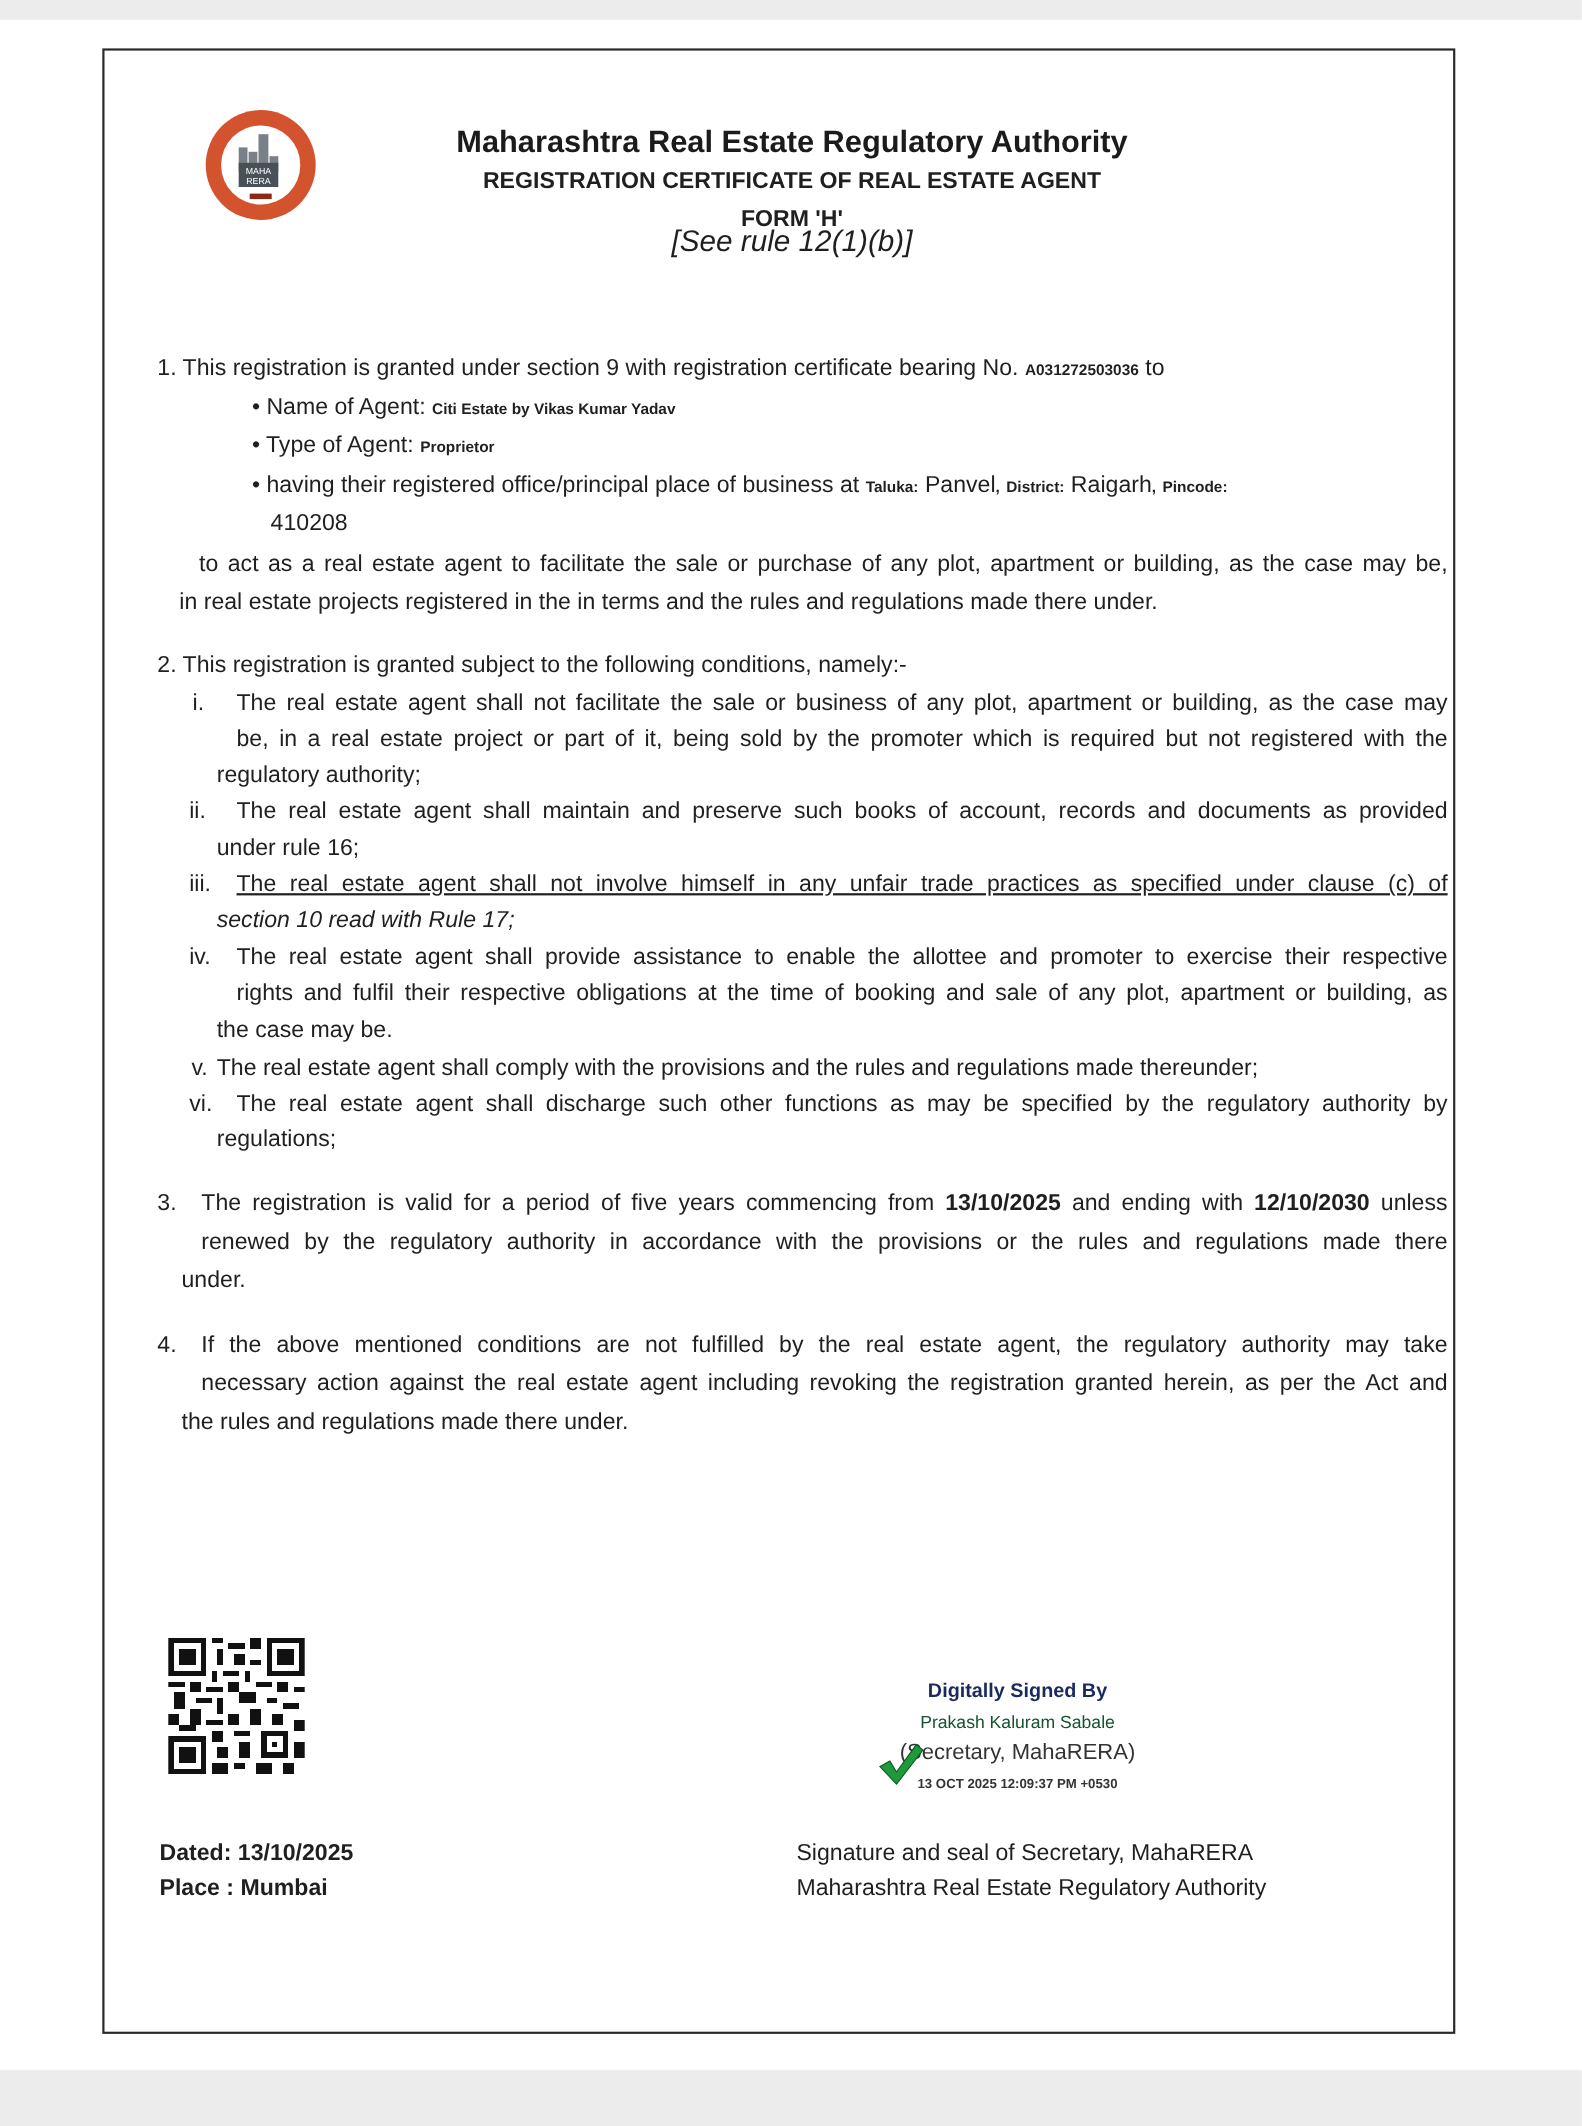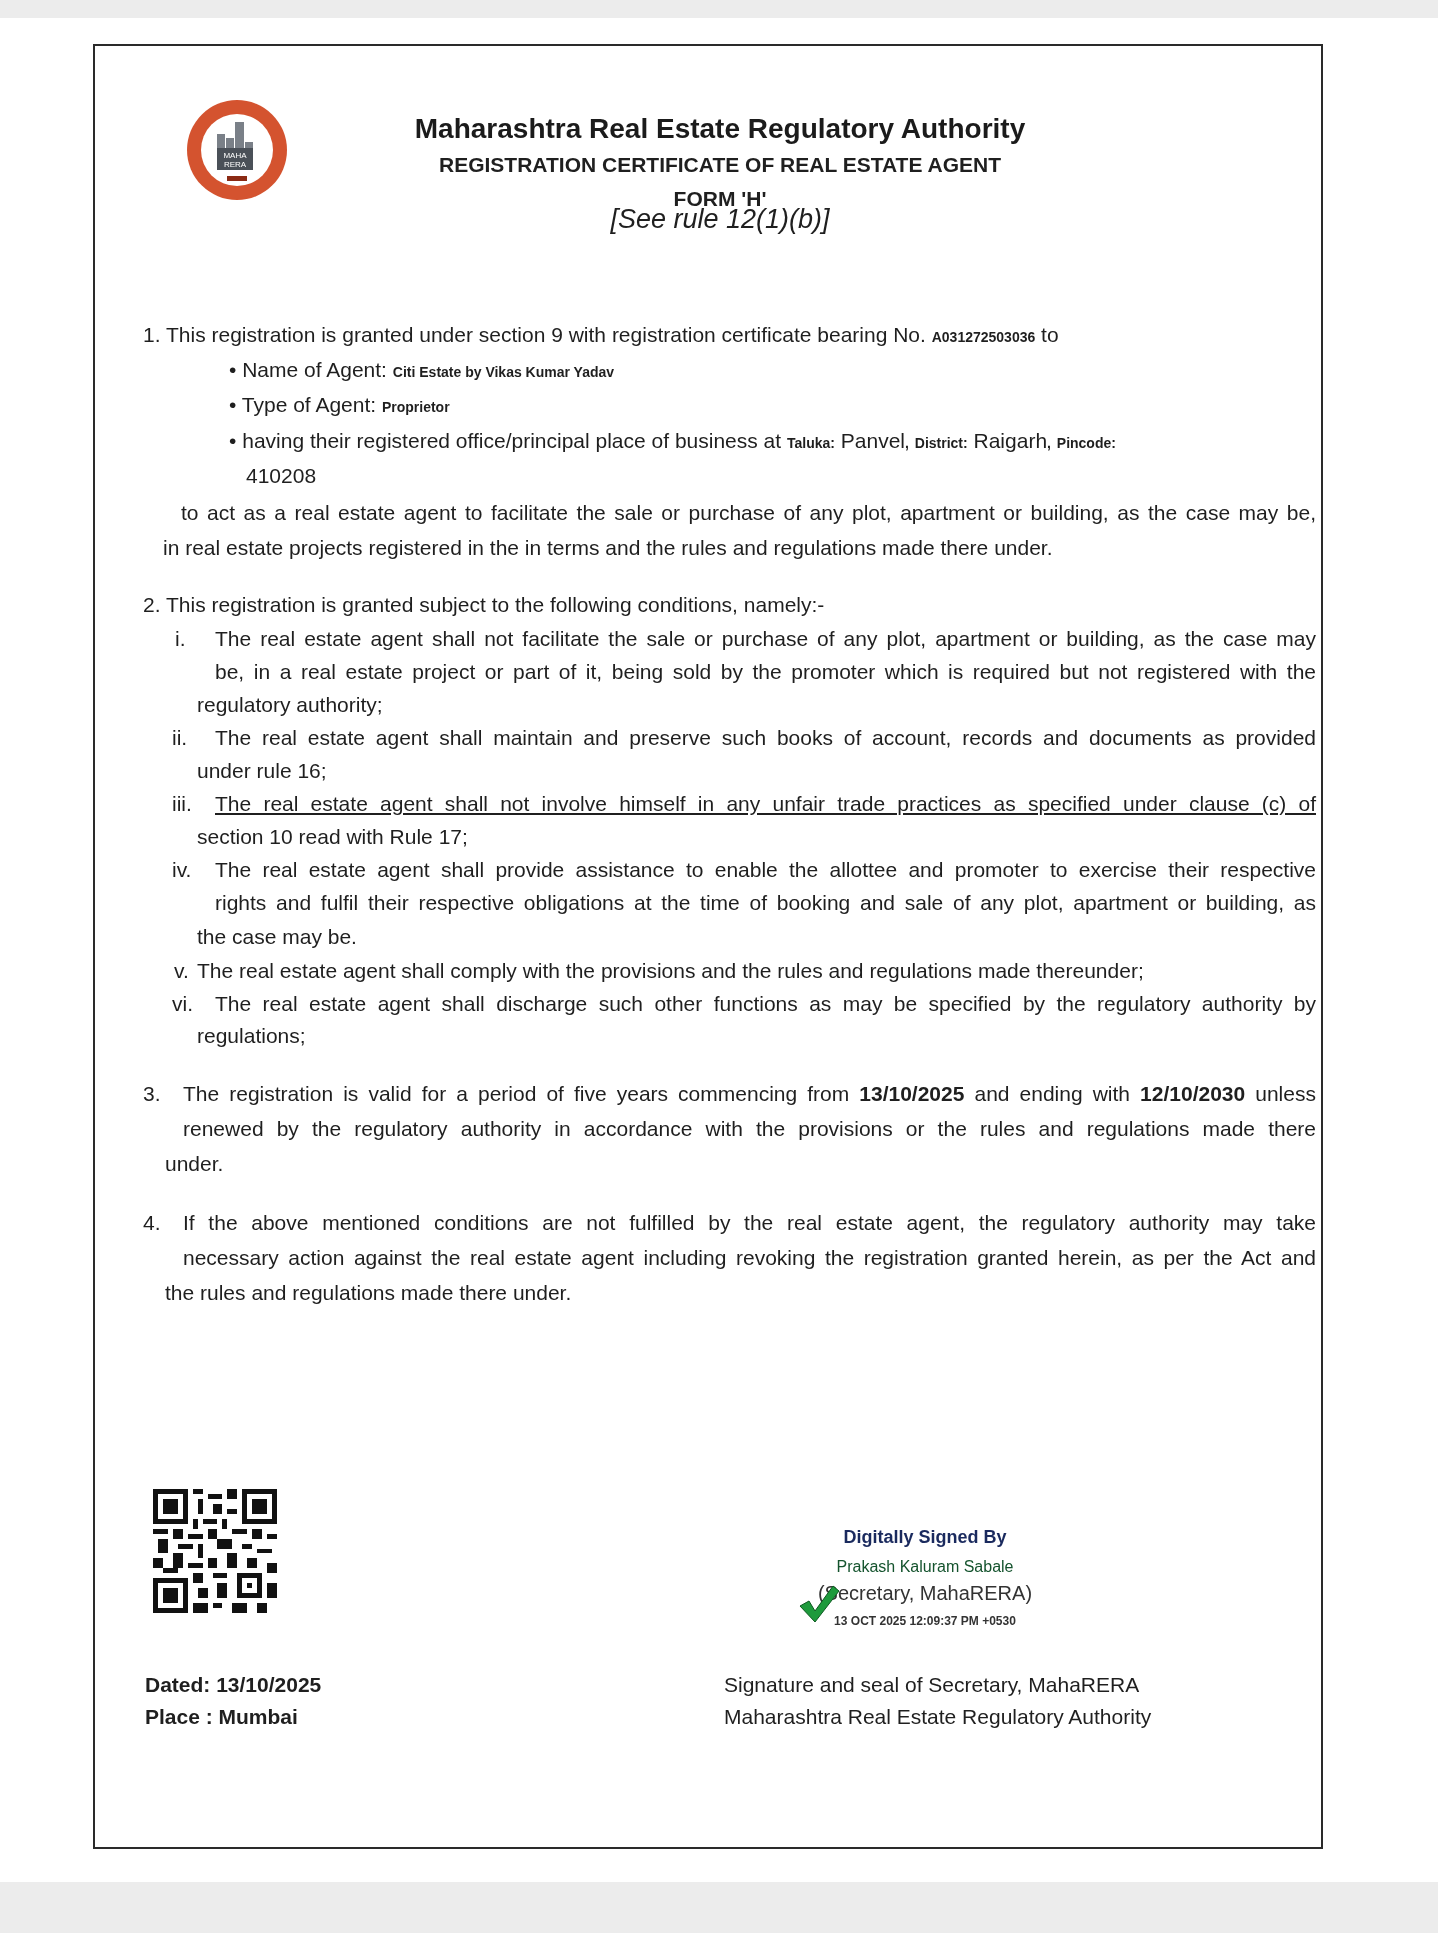--- a/index.html
+++ b/index.html
@@ -93,31 +93,31 @@
 <div class="ln" style="left:163px; top:535px;">in real estate projects registered in the  in terms and the rules and regulations made there under.</div>
 
 <div class="ln" style="left:143px; top:592px;">
   <span>2.</span>
   <span>This registration is granted subject to the following conditions, namely:-</span>
 </div>
 
 <div>
 
   <div class="ln" style="left:175px; top:626px;">i.</div>
-  <div class="ln just" style="left:197px; top:626px; width:1101px;">The real estate agent shall not facilitate the sale or purchase of any plot, apartment or building, as the case may</div>
+  <div class="ln just" style="left:197px; top:626px; width:1101px;">The real estate agent shall not facilitate the sale or business of any plot, apartment or building, as the case may</div>
   <div class="ln just" style="left:197px; top:659px; width:1101px;">be, in a real estate project or part of it, being sold by the promoter which is required but not registered with the</div>
   <div class="ln" style="left:197px; top:692px;">regulatory authority;</div>
 
   <div class="ln" style="left:172px; top:725px;">ii.</div>
   <div class="ln just" style="left:197px; top:725px; width:1101px;">The real estate agent shall maintain and preserve such books of account, records and documents as provided</div>
   <div class="ln" style="left:197px; top:758px;">under rule 16;</div>
 
   <div class="ln" style="left:172px; top:791px;">iii.</div>
   <div class="ln just" style="left:197px; top:791px; width:1101px;text-decoration:underline;">The real estate agent shall not involve himself in any unfair trade practices as specified under clause (c) of</div>
-  <div class="ln" style="left:197px; top:824px;">section 10 read with Rule 17;</div>
+  <div class="ln" style="left:197px; top:824px;font-style:italic;">section 10 read with Rule 17;</div>
 
   <div class="ln" style="left:172px; top:857px;">iv.</div>
   <div class="ln just" style="left:197px; top:857px; width:1101px;">The real estate agent shall provide assistance to enable the allottee and promoter to exercise their respective</div>
   <div class="ln just" style="left:197px; top:890px; width:1101px;">rights and fulfil their respective obligations at the time of booking and sale of any plot, apartment or building, as</div>
   <div class="ln" style="left:197px; top:924px;">the case may be.</div>
 
   <div class="ln" style="left:174px; top:958px;">v.</div>
   <div class="ln" style="left:197px; top:958px;">The real estate agent shall comply with the provisions and the rules and regulations made thereunder;</div>
 
   <div class="ln" style="left:172px; top:991px;">vi.</div>

